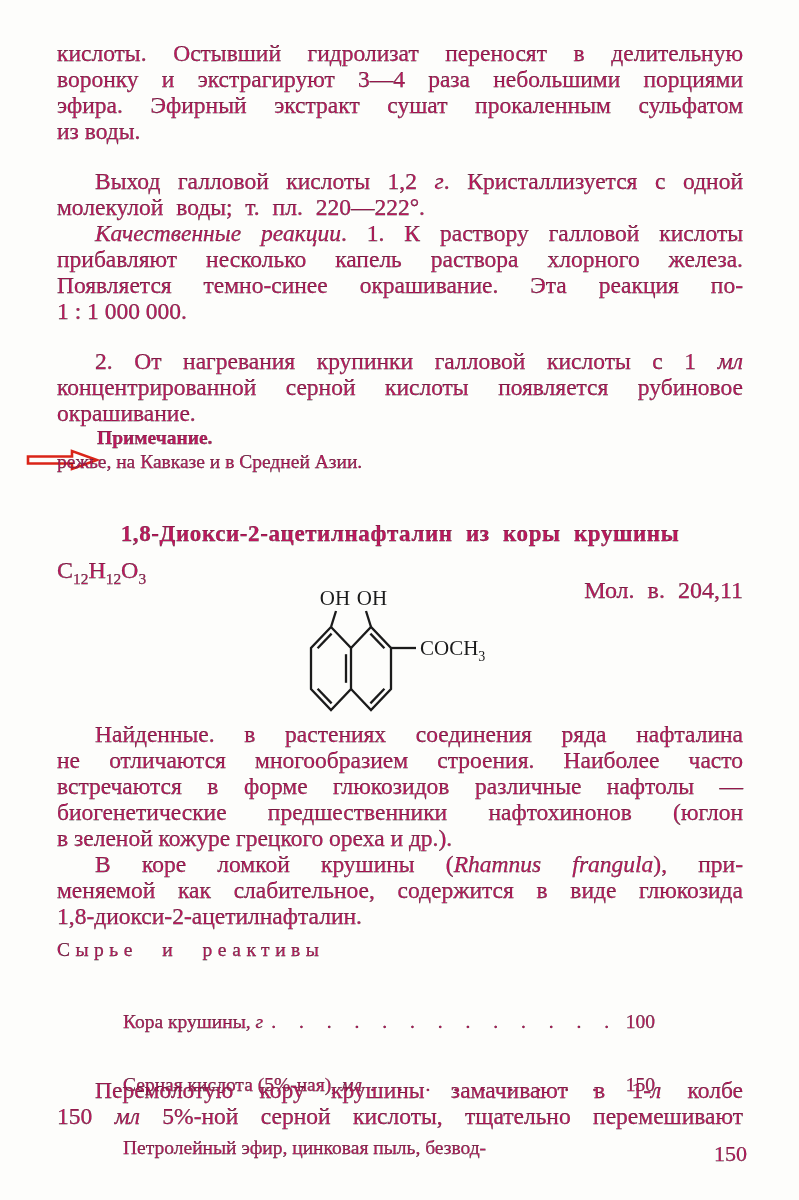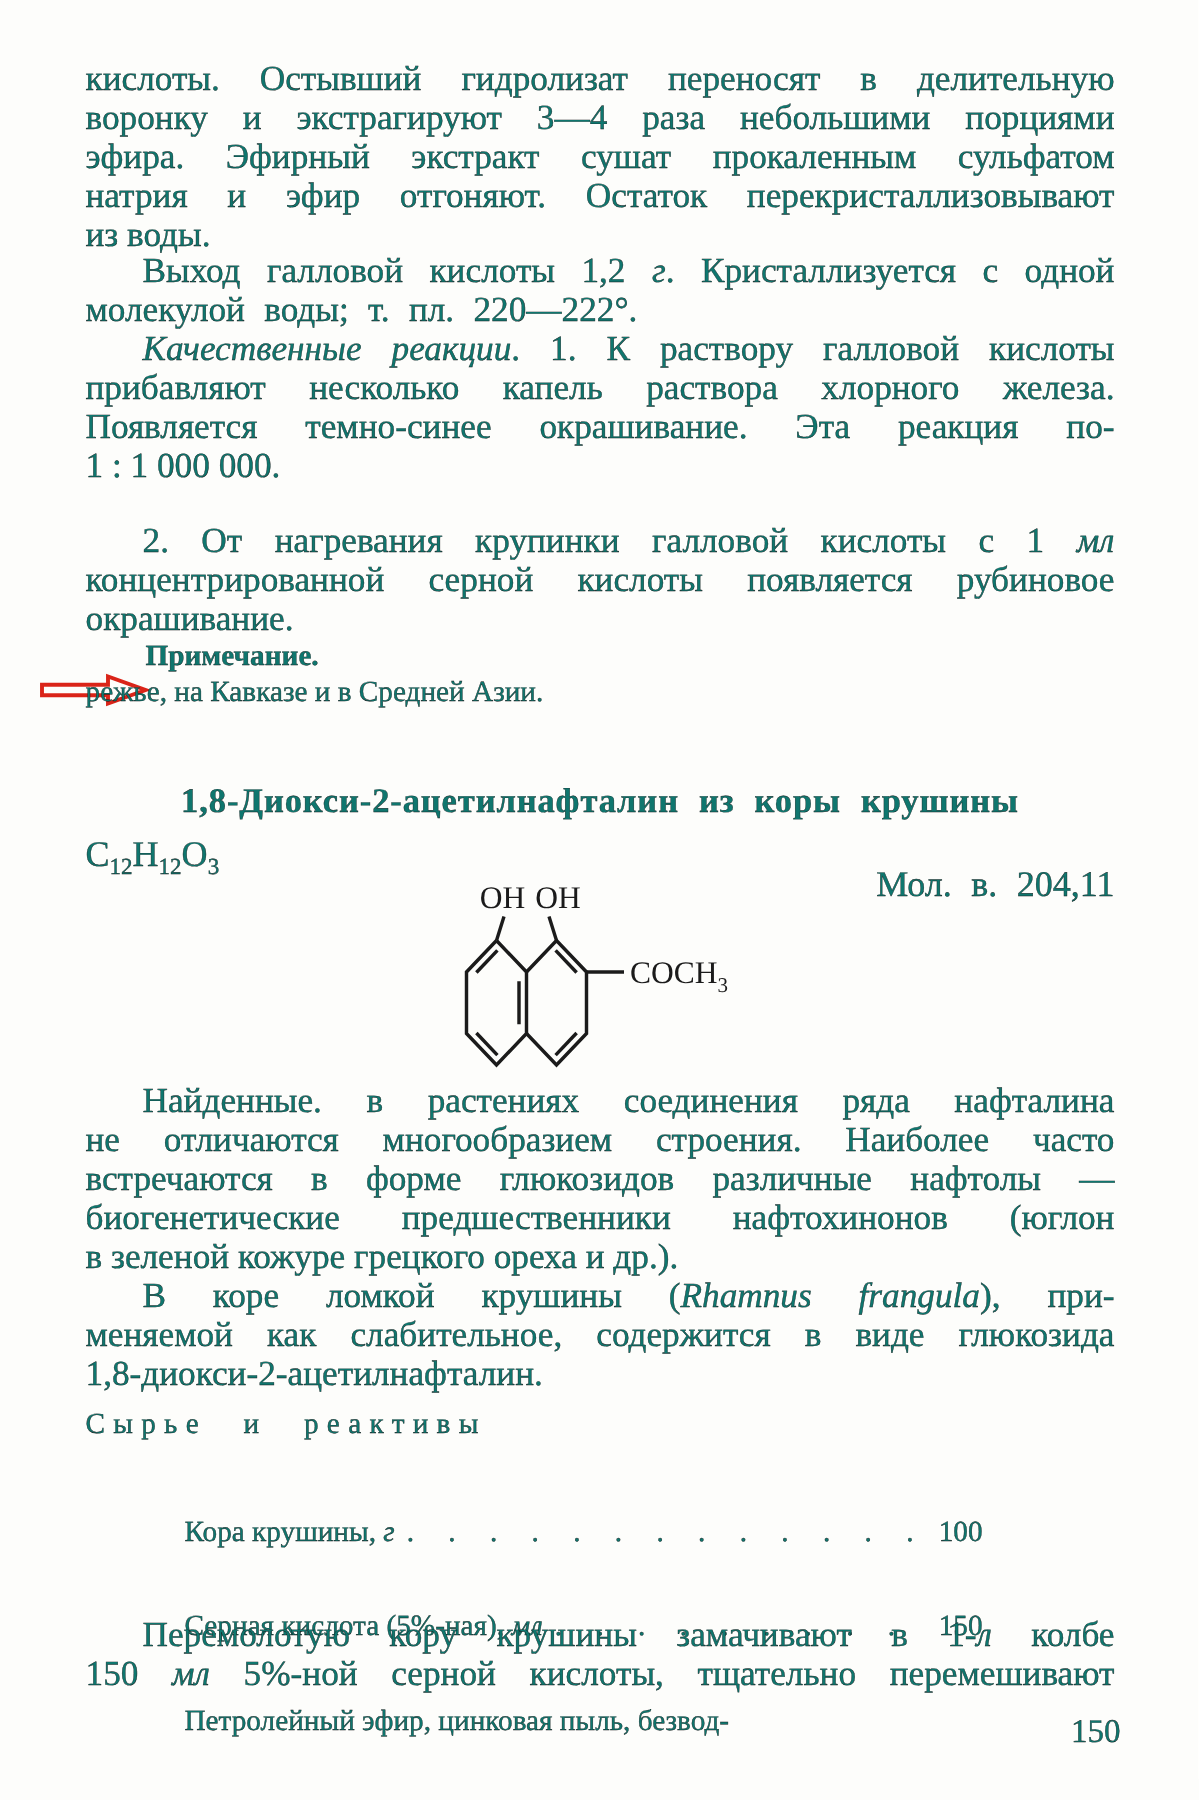--- a/index.html
+++ b/index.html
@@ -3,21 +3,21 @@
 <meta charset="utf-8">
 <style>
   * { box-sizing: border-box; }
   html,body { margin:0; padding:0; background:#ffffff; }
   .page {
     position: relative;
     width: 799px; height: 1200px;
     background: #fdfdfb;
     overflow: hidden;
     font-family: "Liberation Serif", "DejaVu Serif", serif;
-    color: #0f766e;
+    color: #be185d;
     -webkit-text-stroke: 0.25px #181818;
   }
   .col { position: absolute; left: 57px; width: 686px; }
   .txt { font-size: 23.5px; line-height: 26px; }
   .small { font-size: 19.5px; line-height: 24px; }
   .line { text-align: justify; text-align-last: justify; white-space: normal; }
   .end  { text-align: left;   text-align-last: left; }
   .ind  { text-indent: 38px; }
   .sp   { word-spacing: 7px; }
   i { font-style: italic; }
@@ -64,21 +64,20 @@
 <div class="page">
 
   <svg class="arrow" viewBox="0 0 74 24">
     <path d="M2 8.5 H46 V3 L71 12 L46 21 V15.5 H2 Z" fill="#fdfdfb" stroke-width="2.6" stroke-linejoin="miter" stroke="#da2418"></path>
   </svg>
 
   <div class="col txt blk-p1">
     <div class="line">кислоты. Остывший гидролизат переносят в делительную</div>
     <div class="line">воронку и экстрагируют 3—4 раза небольшими порциями</div>
     <div class="line">эфира. Эфирный экстракт сушат прокаленным сульфатом</div>
-    <div class="line">натрия и эфир отгоняют. Остаток перекристаллизовывают</div>
     <div class="line end">из воды.</div>
   </div>
 
   <div class="col txt blk-p2">
     <div class="line ind">Выход галловой кислоты 1,2 <i>г</i>. Кристаллизуется с одной</div>
     <div class="line end sp">молекулой воды; т. пл. 220—222°.</div>
   </div>
 
   <div class="col txt blk-p3">
     <div class="line ind"><i>Качественные реакции</i>. 1. К раствору галловой кислоты</div>

